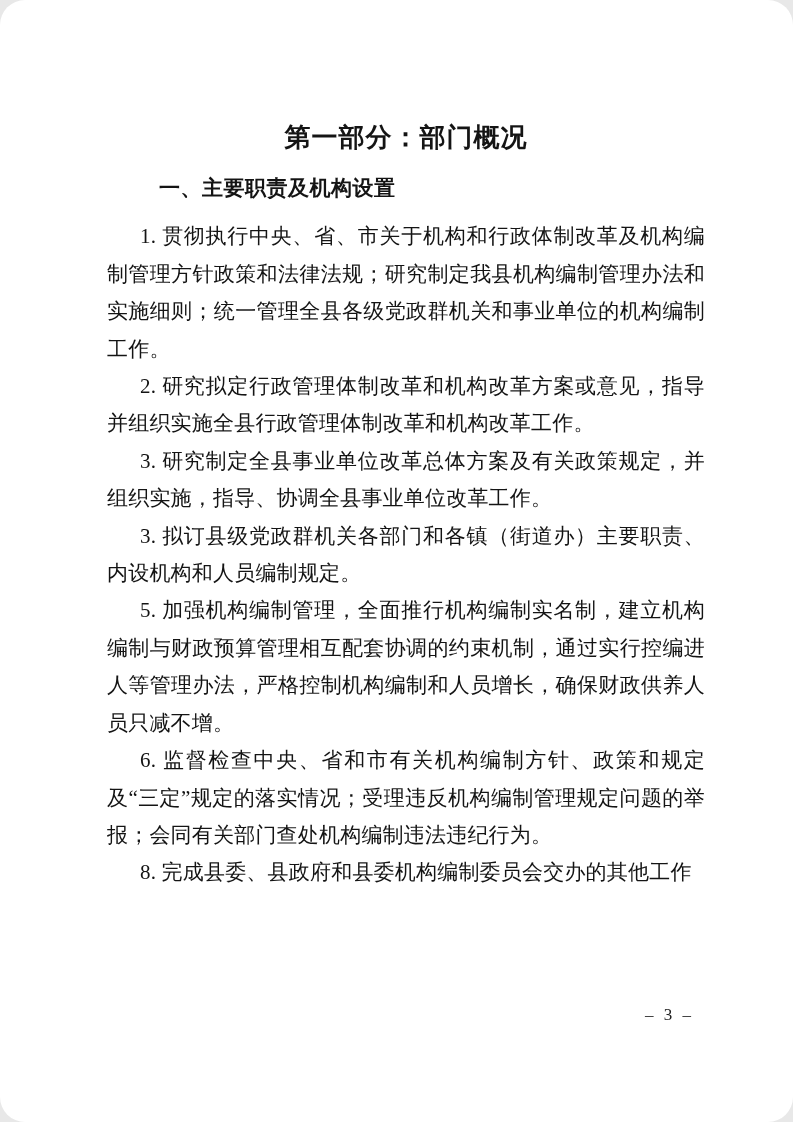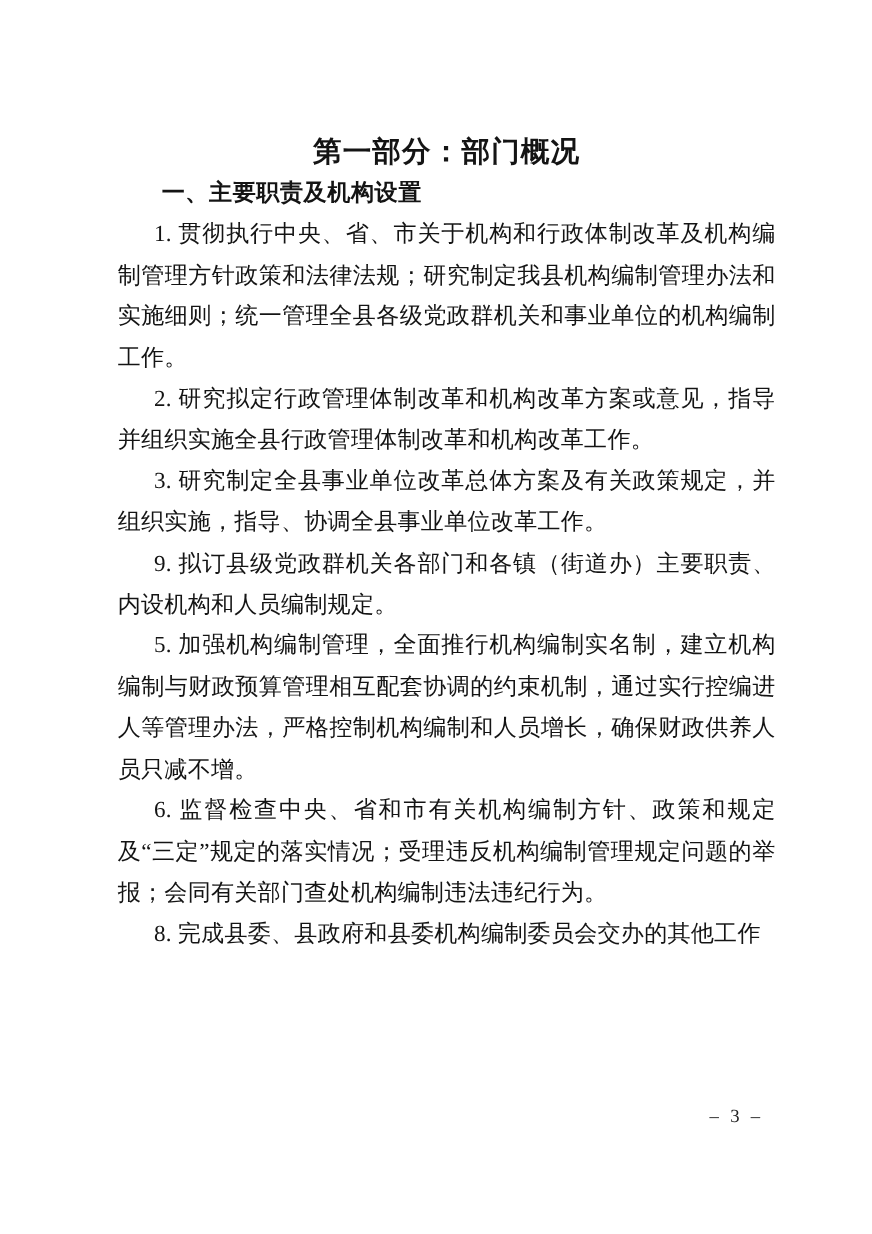--- a/index.html
+++ b/index.html
@@ -11,33 +11,34 @@
     position: relative;
     width: 793px;
     height: 1122px;
     margin: 0 auto;
     background: #ffffff;
     overflow: hidden;
     box-sizing: border-box;
     padding: 118px 88px 0 107px;
     color: #141414;
     font-family: "Liberation Serif", serif;
+    border-radius: 25px;
   }
   .doc-title {
     margin: 0;
     height: 39px;
     line-height: 39px;
     text-align: center;
     font-size: 26px;
     font-weight: bold;
     letter-spacing: 1px;
     font-family: "Liberation Serif", serif;
   }
   .section-heading {
-    margin: 0;
+    margin: 12px;
     font-family: Liberation Sans, sans-serif;
     font-weight: bold;
     font-size: 21px;
     line-height: 37.4px;
     text-indent: 40px;
     letter-spacing: 0.5px;
   }
   .subsection-heading {
     margin: 0;
     font-family: "Liberation Serif", serif;
@@ -74,19 +75,19 @@
 
 <div class="page">
   <h1 class="doc-title">第一部分：部门概况</h1>
 
   <h2 class="section-heading">一、主要职责及机构设置</h2>
 
 
   <p class="body-para">1. 贯彻执行中央、省、市关于机构和行政体制改革及机构编制管理方针政策和法律法规；研究制定我县机构编制管理办法和实施细则；统一管理全县各级党政群机关和事业单位的机构编制工作。</p>
   <p class="body-para">2. 研究拟定行政管理体制改革和机构改革方案或意见，指导并组织实施全县行政管理体制改革和机构改革工作。</p>
   <p class="body-para">3. 研究制定全县事业单位改革总体方案及有关政策规定，并组织实施，指导、协调全县事业单位改革工作。</p>
-  <p class="body-para">9. 拟订县级党政群机关各部门和各镇（街道办）主要职责、内设机构和人员编制规定。</p>
+  <p class="body-para">3. 拟订县级党政群机关各部门和各镇（街道办）主要职责、内设机构和人员编制规定。</p>
   <p class="body-para">5. 加强机构编制管理，全面推行机构编制实名制，建立机构编制与财政预算管理相互配套协调的约束机制，通过实行控编进人等管理办法，严格控制机构编制和人员增长，确保财政供养人员只减不增。</p>
   <p class="body-para">6. 监督检查中央、省和市有关机构编制方针、政策和规定及“三定”规定的落实情况；受理违反机构编制管理规定问题的举报；会同有关部门查处机构编制违法违纪行为。</p>
   <p class="body-para">8. 完成县委、县政府和县委机构编制委员会交办的其他工作</p>
 
   <div class="page-number">– 3 –</div>
 </div>
 
 </body></html>

